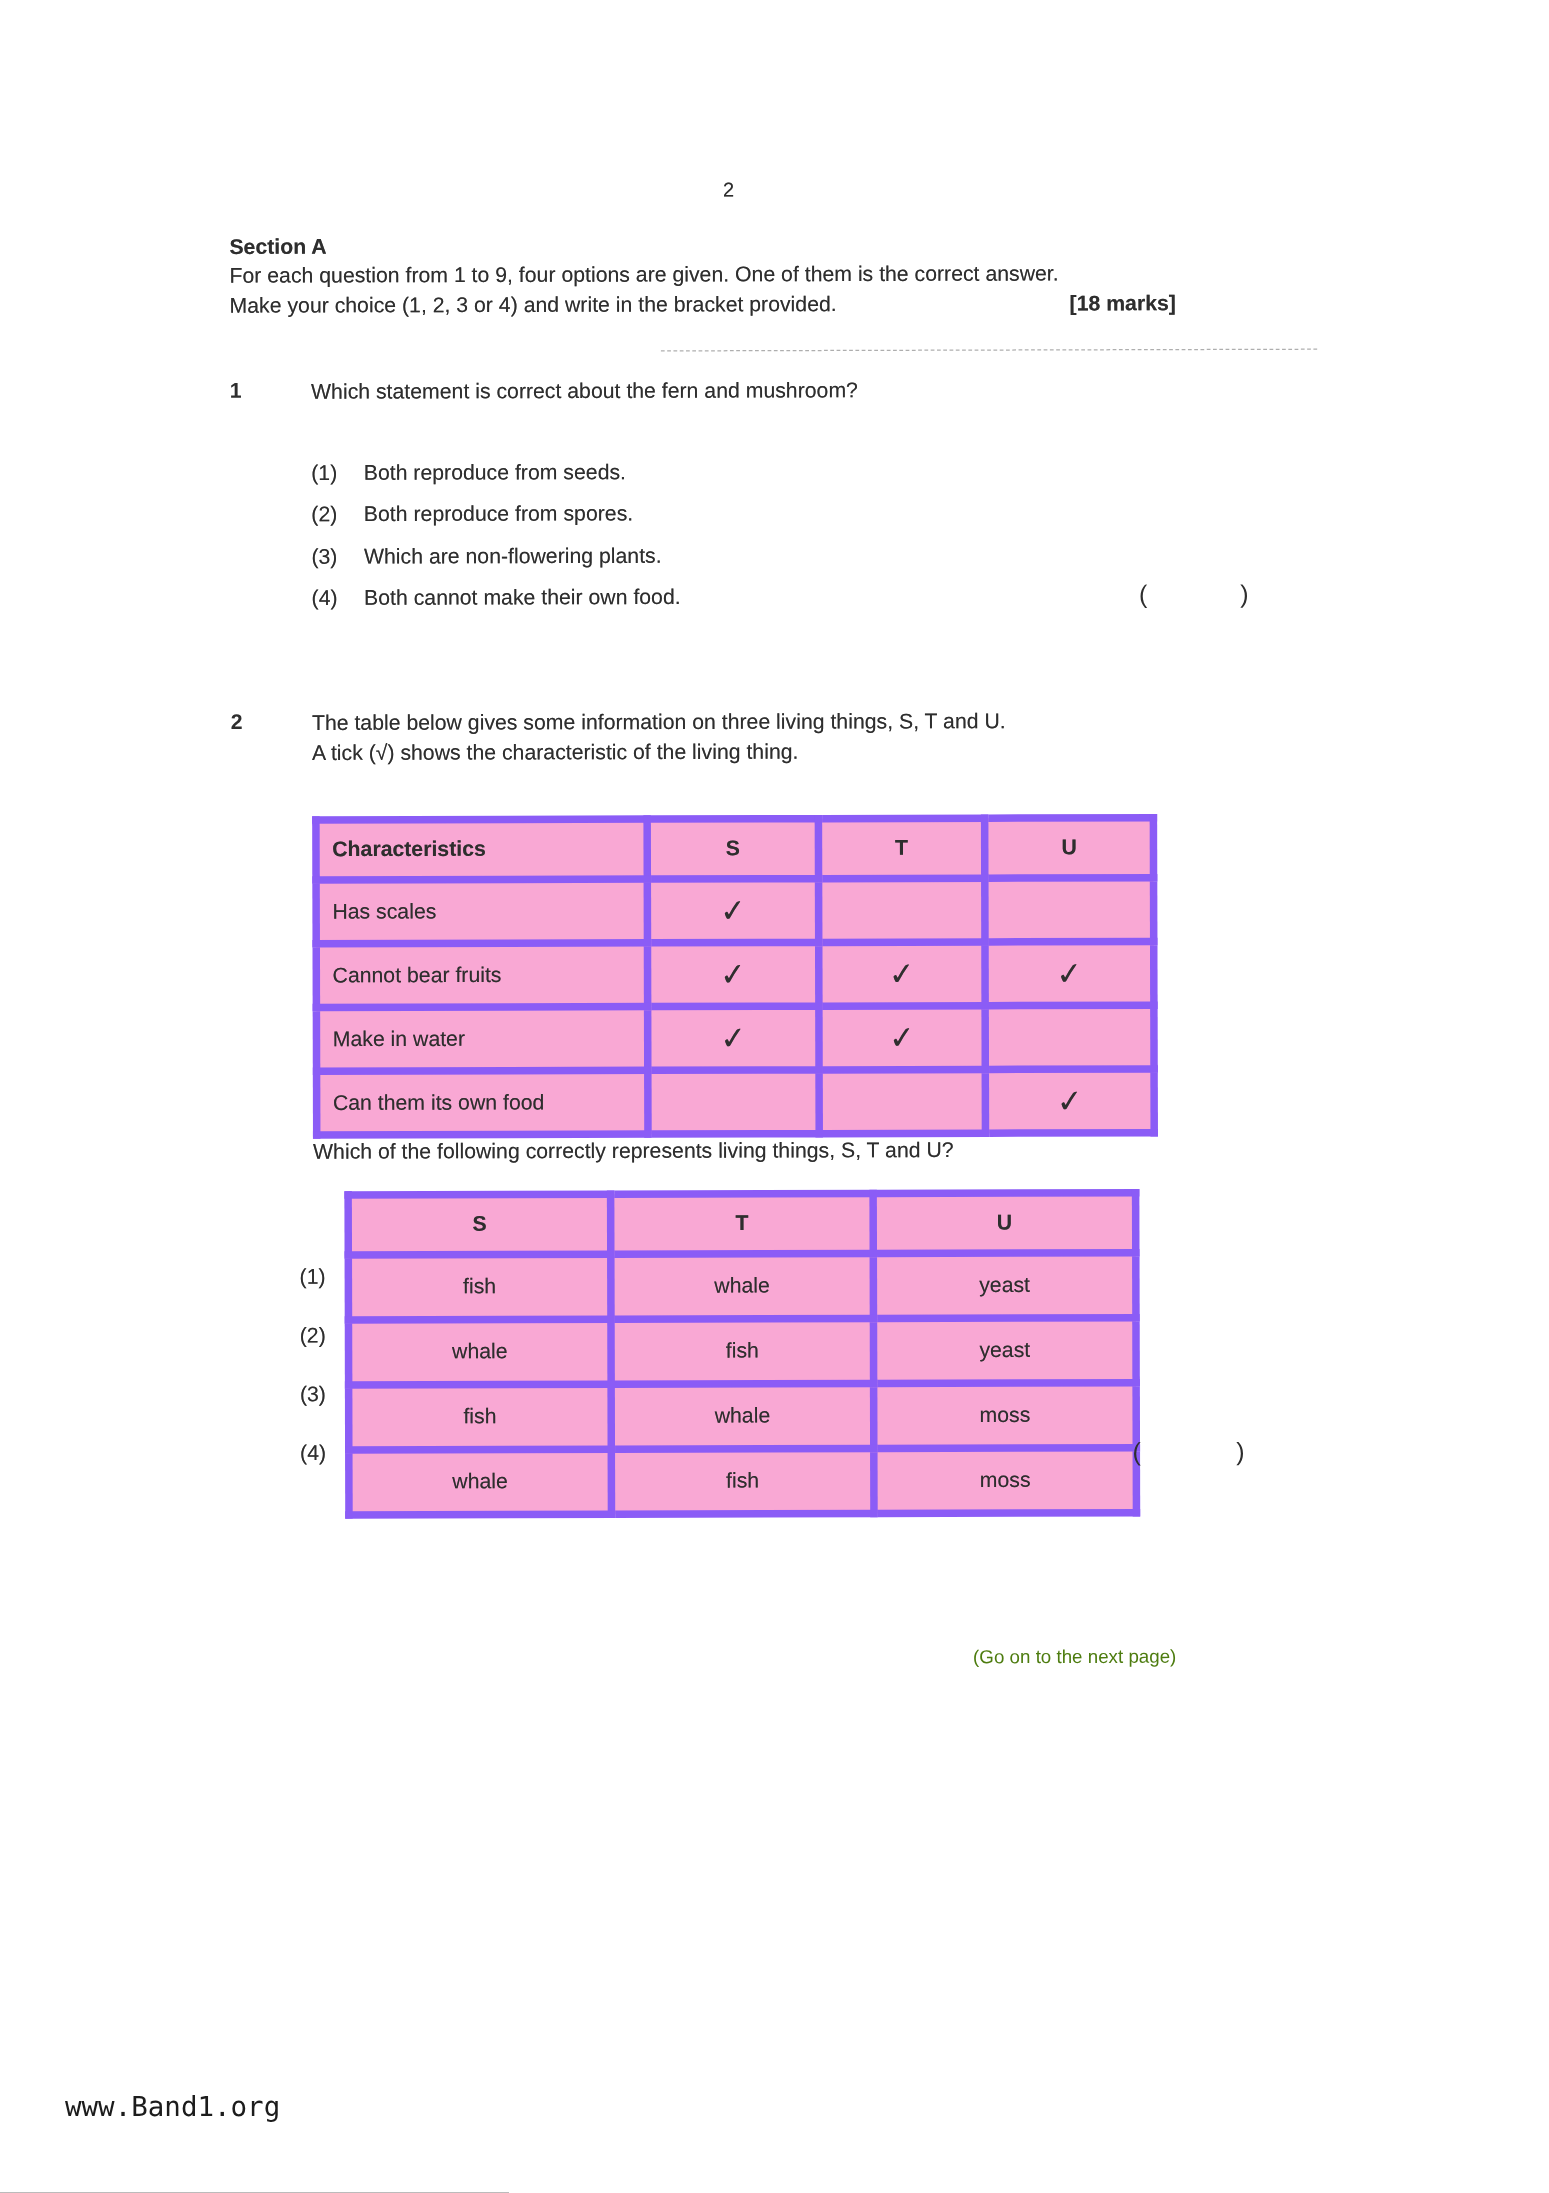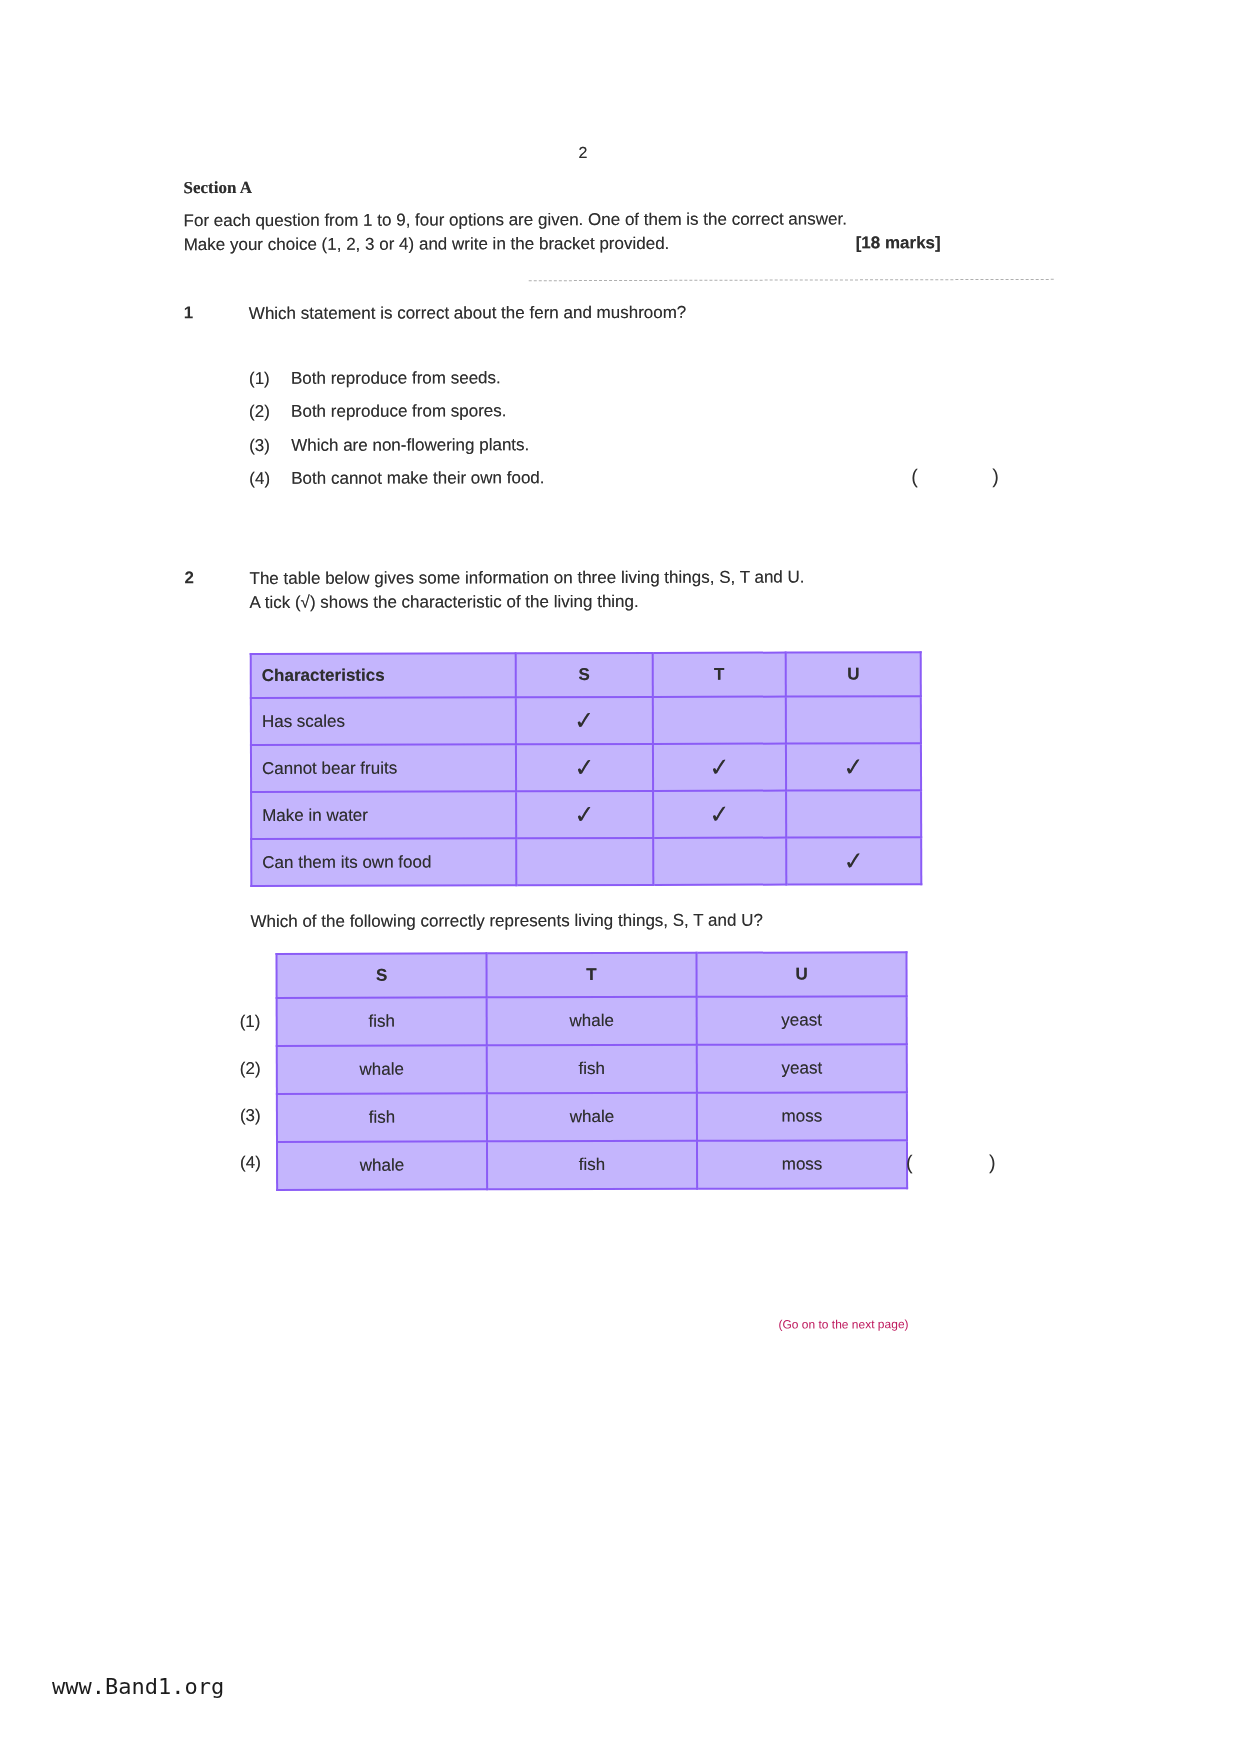--- a/index.html
+++ b/index.html
@@ -15,49 +15,49 @@
   .abs{position:absolute;}
   .txt{font-size:17px;line-height:1.35;color:#2e2e2e;text-shadow:0 0 .4px rgba(40,40,40,.55);}
   .bold{font-weight:bold;}
   .pagenum{font-size:16px;}
   .scan-line{border-top:1px dashed #9a9a9a;height:0;opacity:.8;}
   .qnum{font-size:17px;font-weight:bold;}
   .bracket{font-size:20px;letter-spacing:0;color:#2e2e2e;}
   table{border-collapse:collapse;table-layout:fixed;}
   .t1,.t2{border:2px solid #3c3c3c;}
   .t1 th,.t1 td,.t2 th,.t2 td{
-    border:2px solid #8b5cf6;
+    border:6px solid #8b5cf6;
     font-size:17px;
     color:#2e2e2e;
     text-shadow:0 0 .4px rgba(40,40,40,.5);
     padding:0 10px;
-    background:#c4b5fd;
+    background:#f9a8d4;
   }
   .t1 th{height:42px;text-align:center;font-weight:bold;}
   .t1 th.lblcol{text-align:left;}
   .t1 td{height:45px;}
   .t1 td.lbl{text-align:left;margin-top:24px;}
   .t1 td.tick,.t2 td{text-align:center;}
   .tickmark{font-size:25px;display:inline-block;transform:rotate(-4deg);color:#2f2f2f;}
   .t2 th{height:42px;text-align:center;font-weight:bold;}
   .t2 td{height:46px;margin-top:15px;}
   .opt-label{display:inline-block;width:42px;}
   .footer-url{font-family:"DejaVu Sans Mono","Liberation Mono",monospace;font-size:22px;color:#1c1c1c;}
-  .nextpage{font-size:12px;color:#be185d;}
+  .nextpage{font-size:15px;color:#4d7c0f;}
   .skew{transform:rotate(-0.15deg);transform-origin:50% 0;}
 </style>
 </head>
 <body>
 
 <div id="page">
   <div class="skew">
 
     <div class="abs txt pagenum" style="left:578px;top:142px;">2</div>
 
-    <div class="abs txt bold" style="left:183px;top:176px;font-family:Liberation Serif, serif;">Section A</div>
+    <div class="abs txt bold" style="left:183px;top:186px;">Section A</div>
     <div class="abs txt" style="left:183px;top:209px;width:800px;">For each question from 1 to 9, four options are given. One of them is the correct answer.</div>
     <div class="abs txt" style="left:183px;top:233px;width:680px;">Make your choice (1, 2, 3 or 4) and write in the bracket provided.</div>
     <div class="abs txt bold" style="left:855px;top:233px;">[18 marks]</div>
 
     <div class="abs scan-line" style="left:528px;top:280px;width:525px;"></div>
 
     <div class="abs qnum" style="left:183px;top:302px;">1</div>
     <div class="abs txt" style="left:248px;top:302px;width:620px;">Which statement is correct about the fern and mushroom?</div>
 
     <div class="abs txt" style="left:248px;top:367px;">

